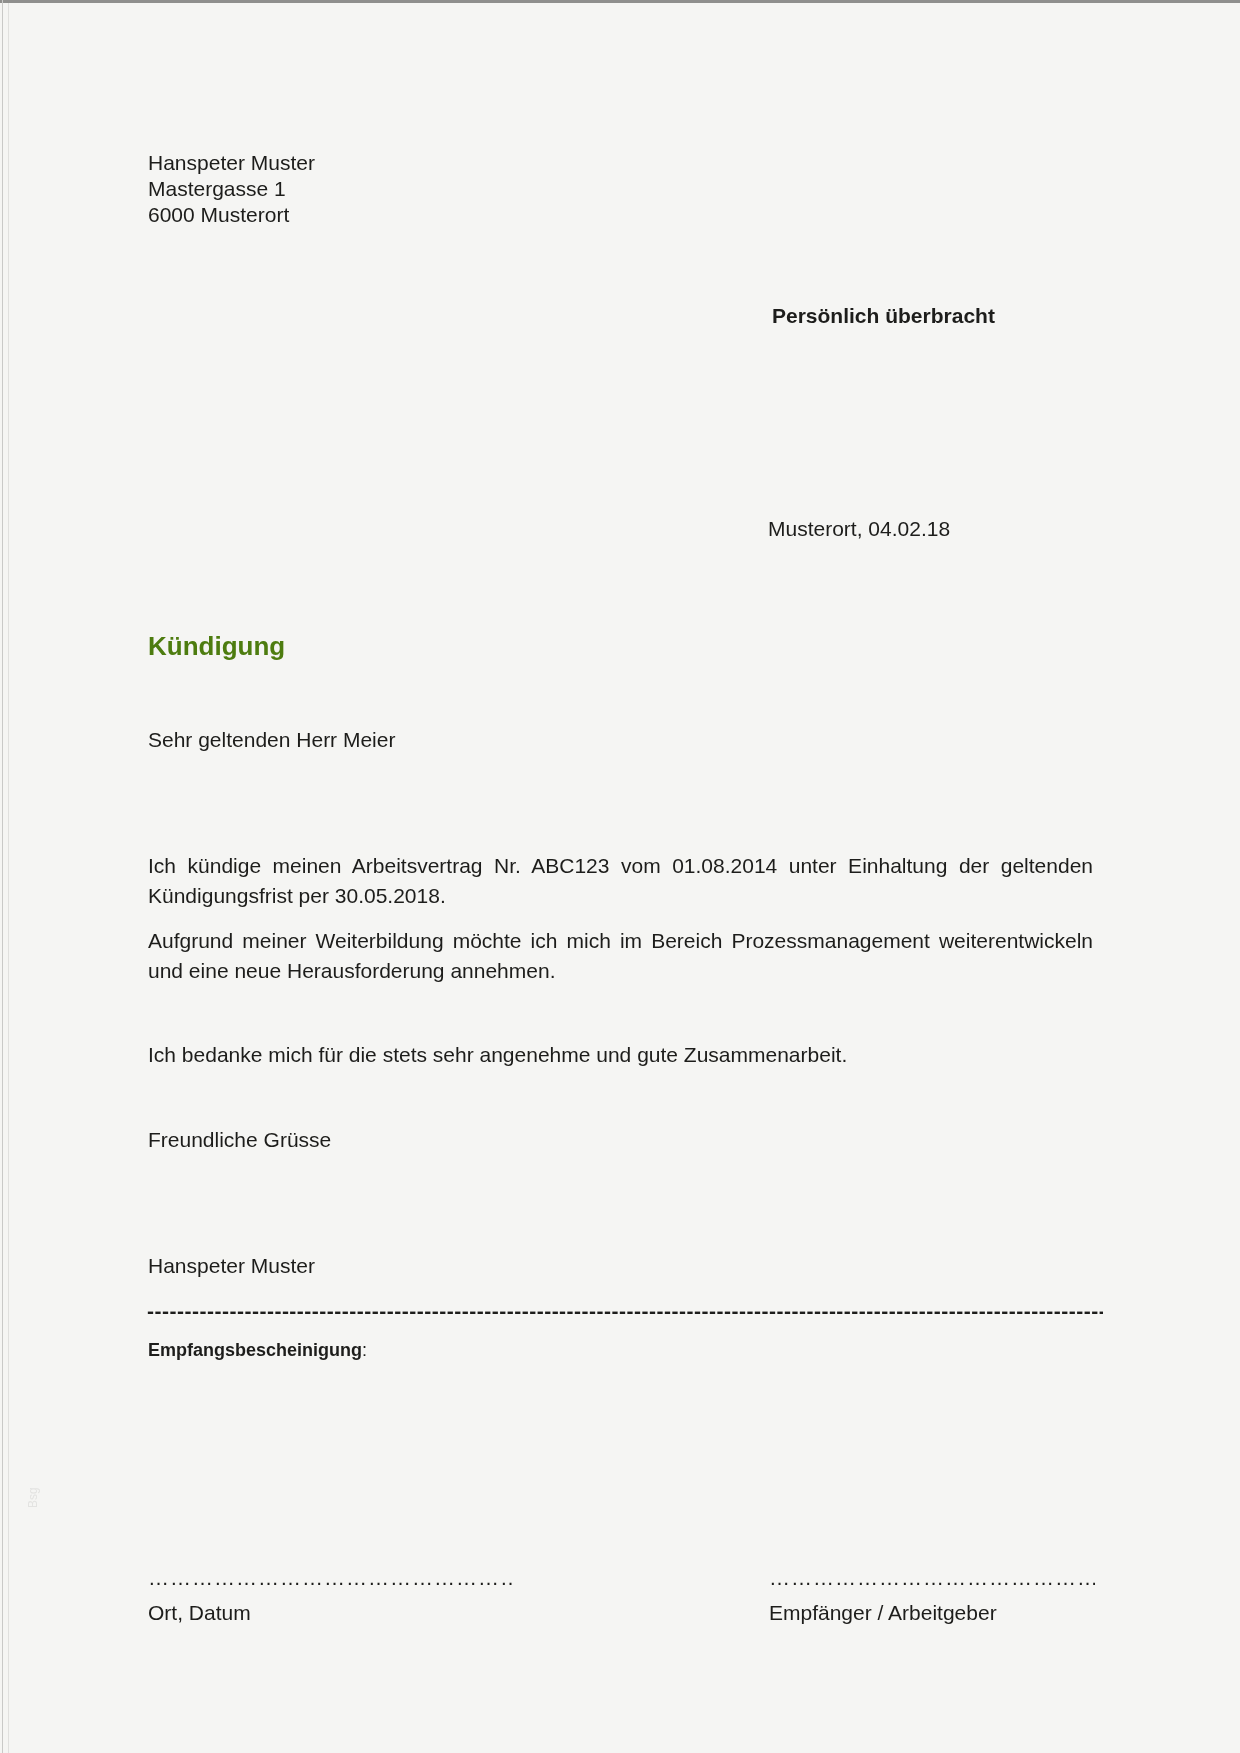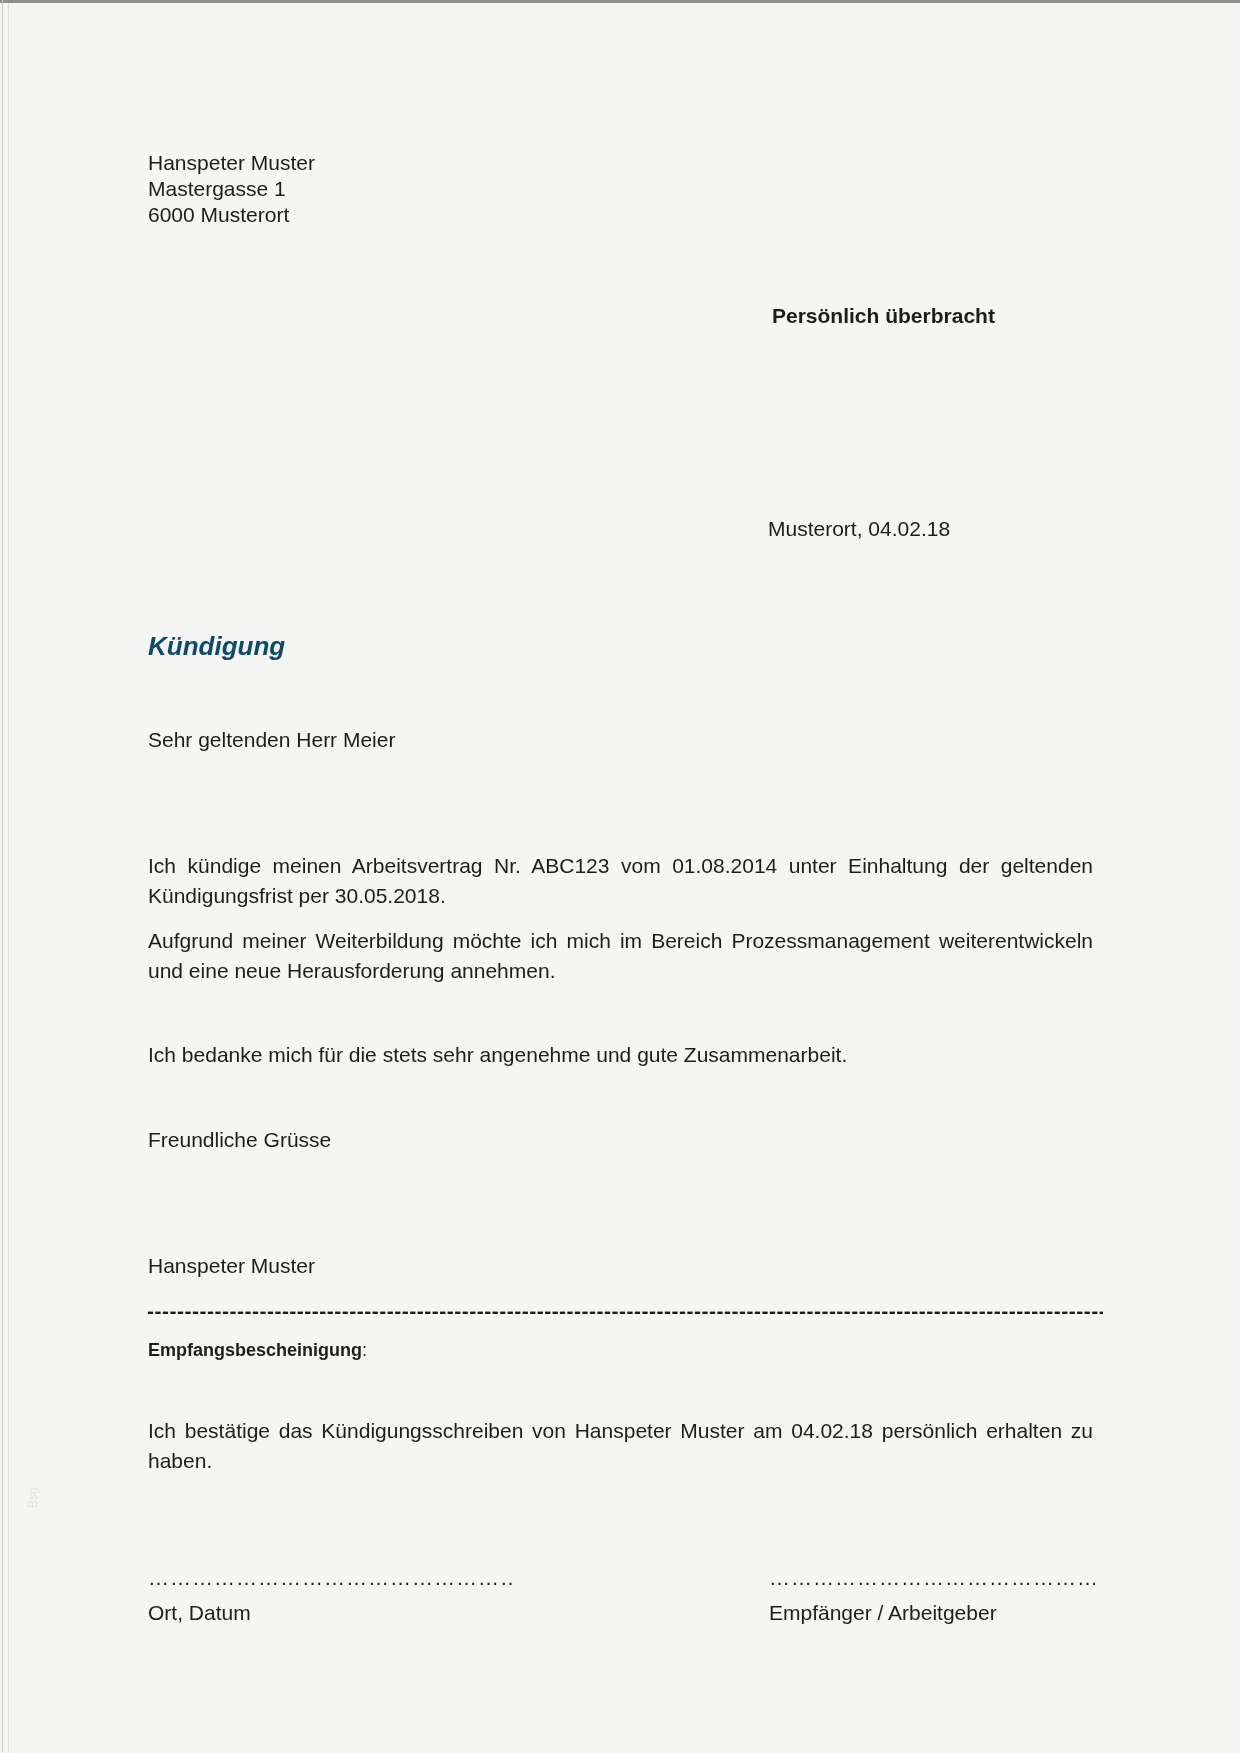--- a/index.html
+++ b/index.html
@@ -36,23 +36,22 @@
   .blk { position: absolute; line-height: 26px; }
   .sender { left: 148px; top: 150px; }
   .delivery { left: 772px; top: 303px; font-weight: bold; }
   .recipient { left: 768px; top: 360px; }
   .dateline { left: 768px; top: 516px; }
   .title {
     left: 148px; top: 630px;
     margin: 0;
     font-size: 26px;
     font-weight: bold;
-    color: #0c4a6e;
+    color: #4d7c0f;
     line-height: 32px;
-    font-style: italic;
   }
   .salutation { left: 148px; top: 727px; }
   .para {
     left: 148px;
     width: 945px;
     margin: 0;
     line-height: 30px;
     text-align: justify;
   }
   .p1 { top: 809px; margin-top: 42px; }
@@ -122,21 +121,20 @@
   <p class="blk para p2">Aufgrund meiner Weiterbildung möchte ich mich im Bereich Prozessmanagement weiterentwickeln und eine neue Herausforderung annehmen.</p>
 
   <div class="blk closing">Freundliche Grüsse</div>
 
   <div class="blk sig-name">Hanspeter Muster</div>
 
   <div class="blk separator">--------------------------------------------------------------------------------------------------------------------------------------------------------------------------</div>
 
   <div class="blk receipt-heading"><span class="hd">Empfangsbescheinigung</span><span>:</span></div>
 
-  <p class="blk para receipt-body">Ich bestätige das Kündigungsschreiben von Hanspeter Muster am 04.02.18 persönlich erhalten zu haben.</p>
 
   <div class="sig-field left">
     <div class="dots">……………………………………………………………………</div>
     <div class="fieldlabel">Ort, Datum</div>
   </div>
 
   <div class="sig-field right">
     <div class="dots">……………………………………………………………………</div>
     <div class="fieldlabel">Empfänger / Arbeitgeber</div>
   </div>

